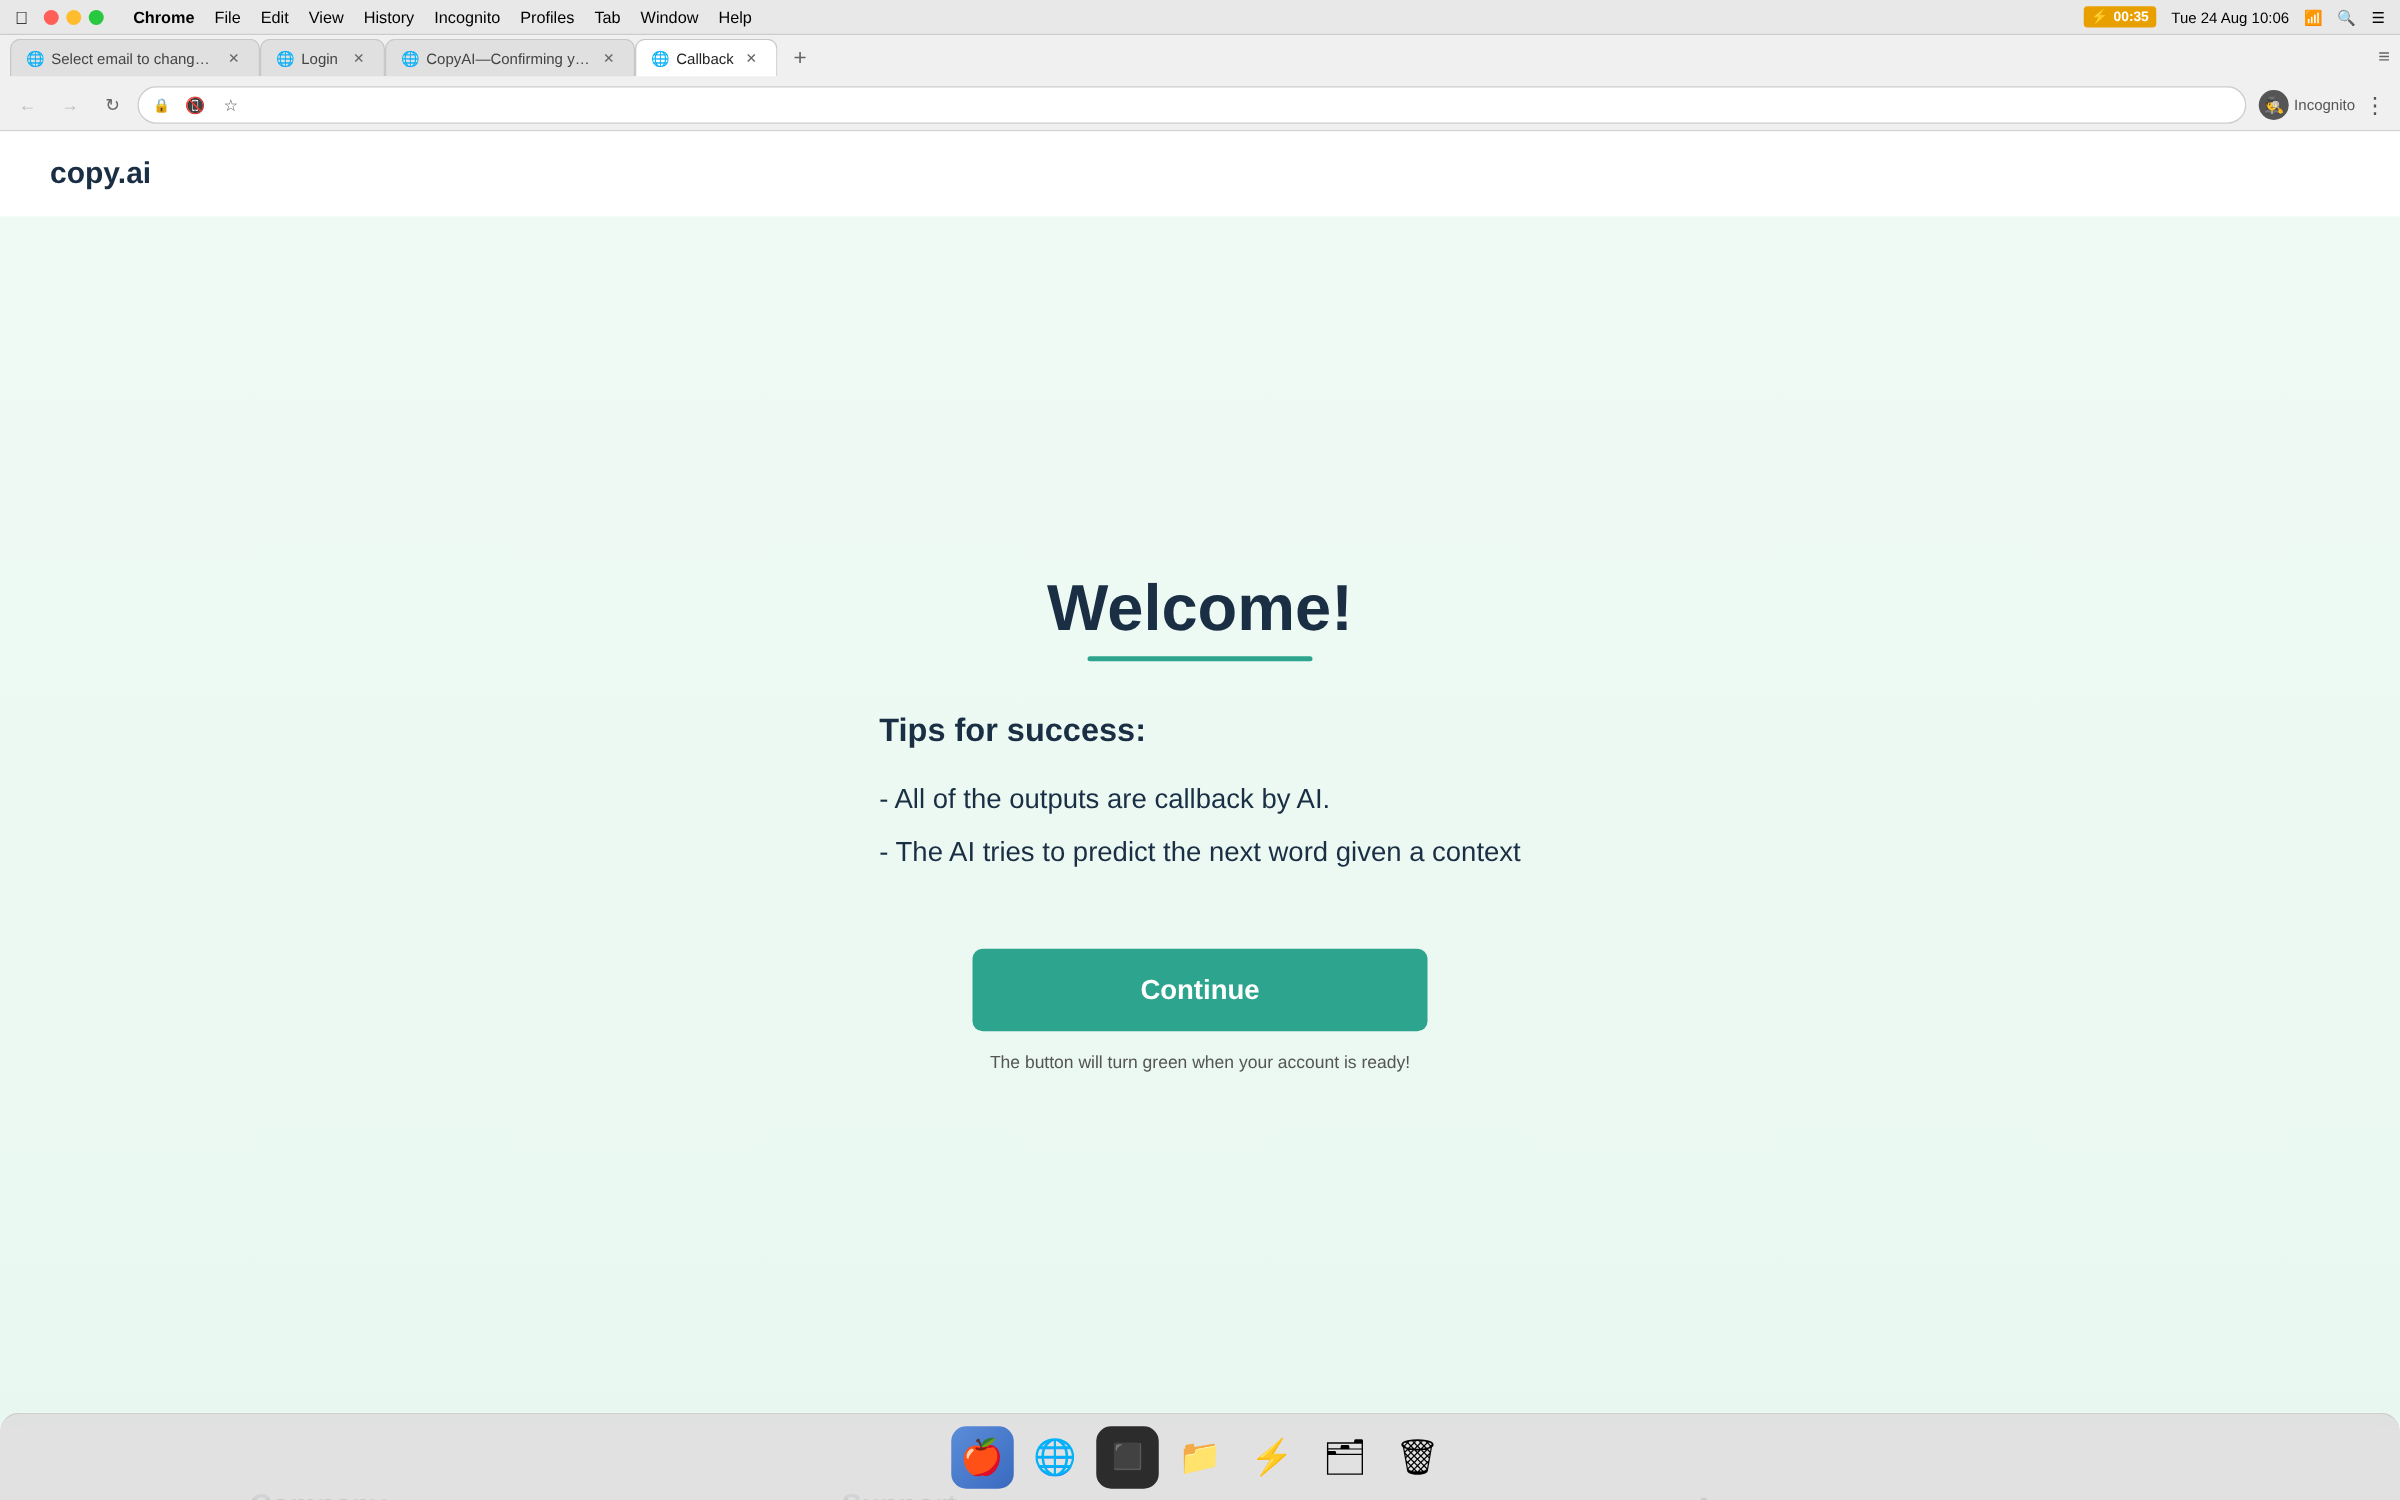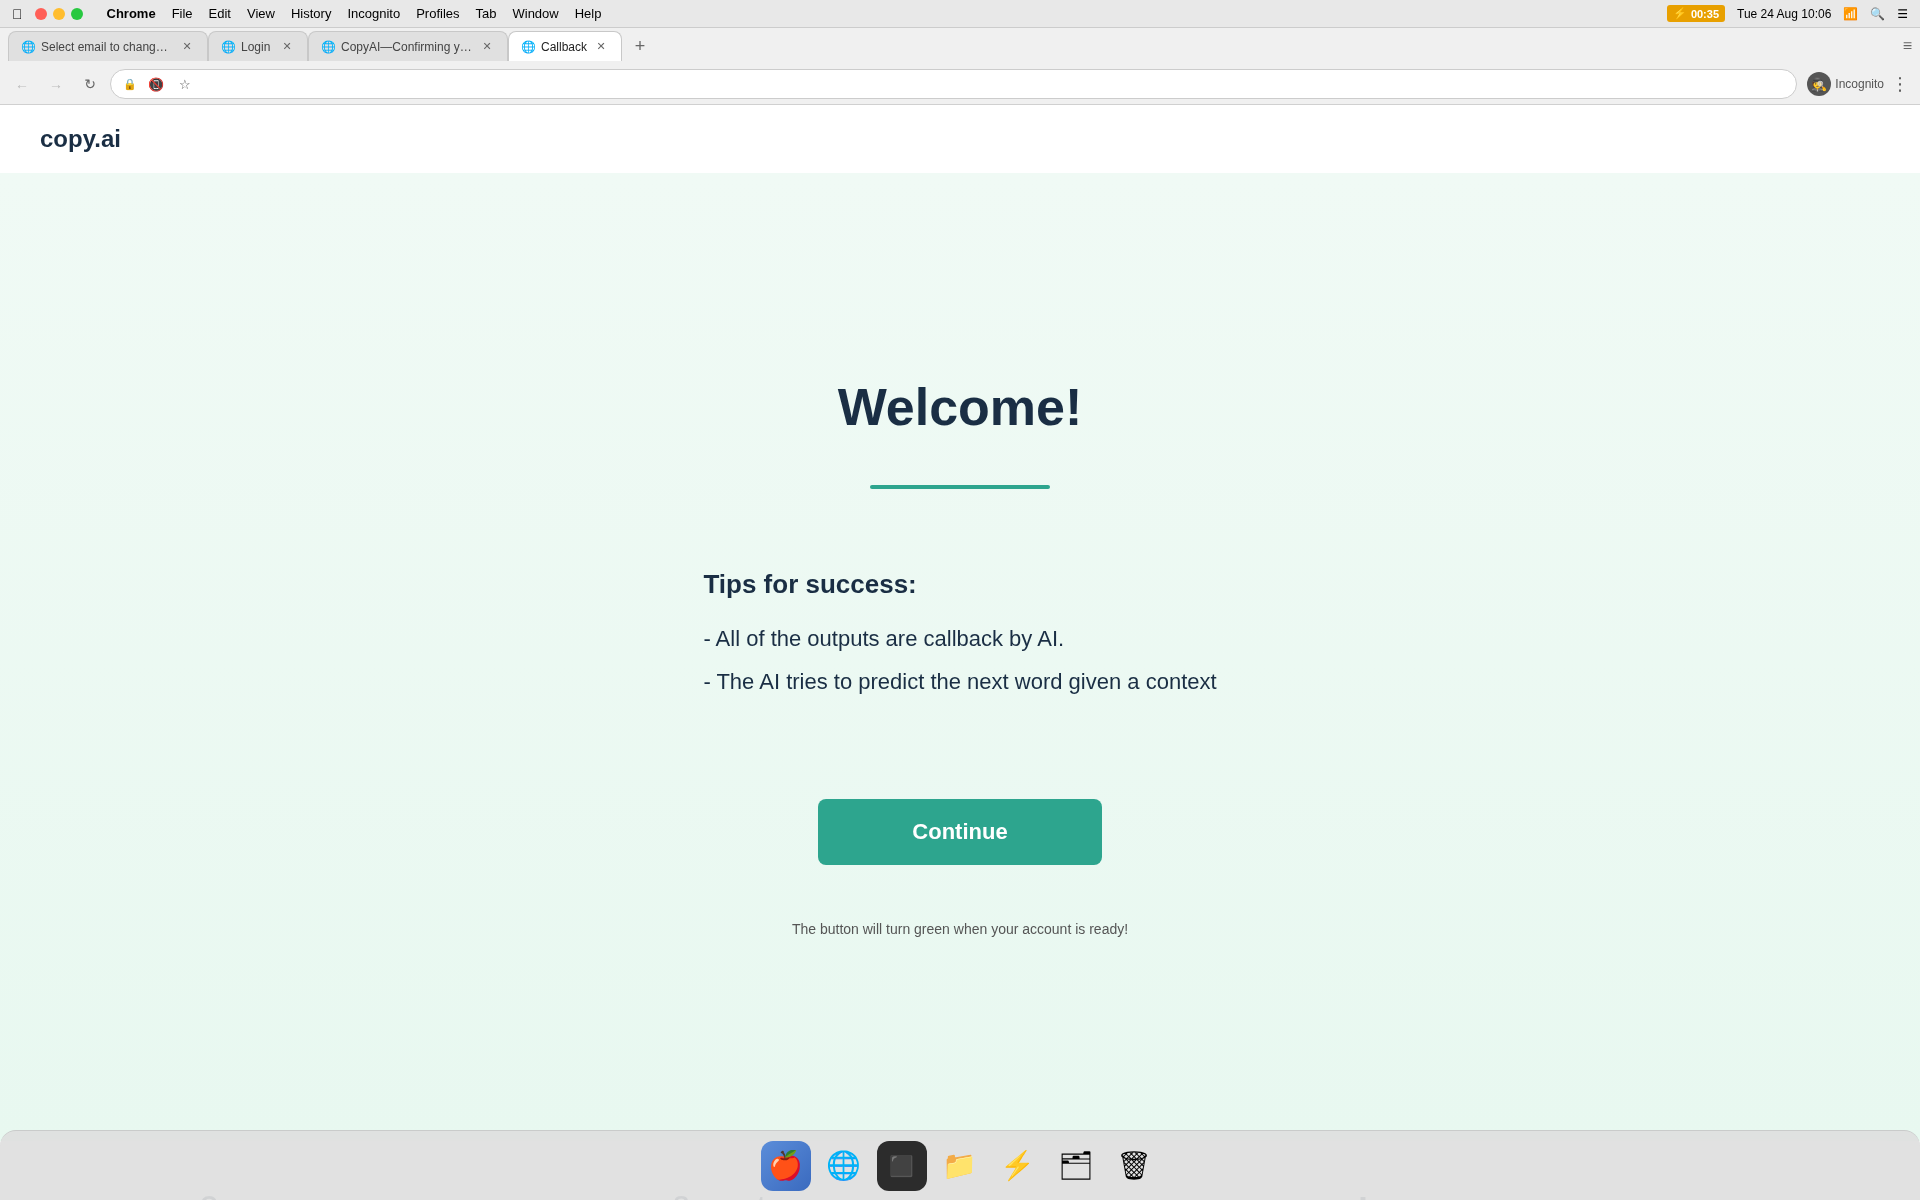--- a/index.html
+++ b/index.html
@@ -274,21 +274,20 @@
 
     
     .main-section {
       background: linear-gradient(180deg, #f0faf5 0%, #e8f8f0 100%);
       flex: 1;
       display: flex;
       flex-direction: column;
       align-items: center;
       justify-content: center;
       padding: 31px;
-      gap: 40px;
     }
 
     .welcome-title {
       font-size: 52px;
       font-weight: 700;
       color: #1a2e44;
       margin-bottom: 8px;
     }
 
     .title-underline {
@@ -320,21 +319,21 @@
 
     .continue-btn {
       background: #2da58e;
       color: white;
       border: none;
       border-radius: 8px;
       padding: 20px 60px;
       font-size: 22px;
       font-weight: 600;
       cursor: pointer;
-      width: 284px;
+      width: 364px;
       text-align: center;
       margin-bottom: 16px;
     }
 
     .continue-hint {
       font-size: 14px;
       color: #555;
       text-align: right;
     }
 

